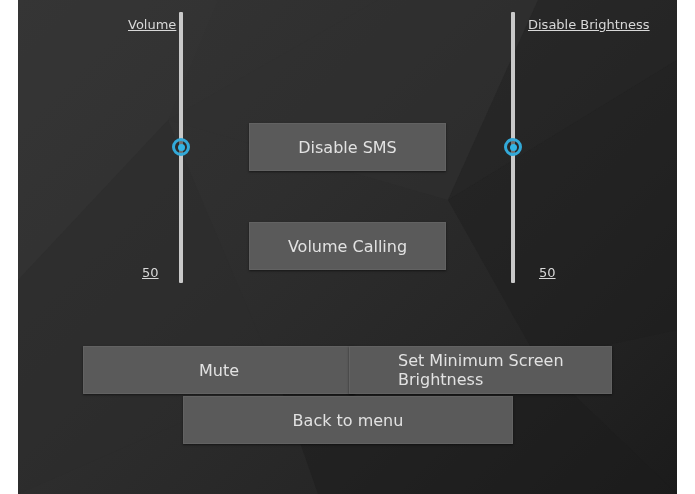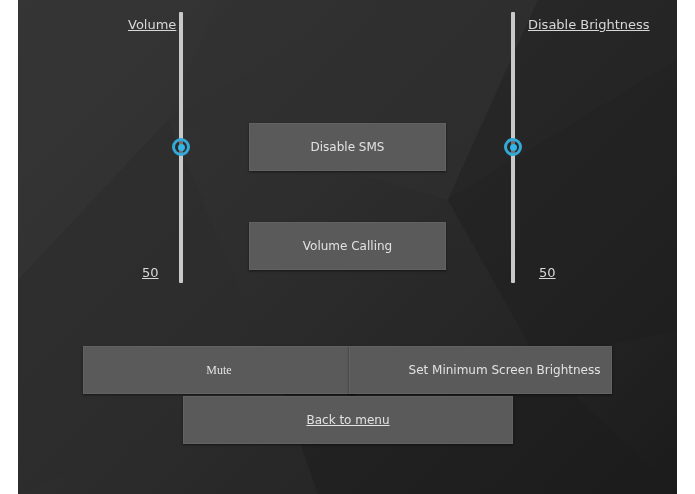--- a/index.html
+++ b/index.html
@@ -7,21 +7,21 @@
          font-family:"DejaVu Sans","Liberation Sans",sans-serif; }
   .panel { position:absolute; left:18px; top:0; width:659px; height:494px; overflow:hidden;
            background:linear-gradient(135deg,#353535 0%,#2e2e2e 40%,#262626 70%,#1b1b1b 100%); }
   .panel svg.bg { position:absolute; left:0; top:0; }
   .label { position:absolute; color:#d8d8d8; font-size:13px;text-decoration:underline; }
   .track { position:absolute; width:4px; background:#c9c9c9; border-radius:1px; }
   .thumb { position:absolute; width:18px; height:18px; border:3px solid #33a9d8; border-radius:50%;
            background:rgba(40,40,40,0.55); box-sizing:border-box; cursor:pointer; }
   .thumb .dot { position:absolute; left:50%; top:50%; width:7px; height:7px; margin:-3.5px 0 0 -3.5px;
                 border-radius:50%; background:#33b5e5; }
-  .btn { position:absolute; background:#5a5a5a; color:#e2e2e2; font-size:12px; display:flex;
+  .btn { position:absolute; background:#5a5a5a; color:#e2e2e2; font-size:16px; display:flex;
          align-items:center; justify-content:center; box-shadow:0 1px 2px rgba(0,0,0,0.5); cursor:pointer;
          border:1px solid #626262; box-sizing:border-box; }
 </style>
 </head>
 <body>
 
 <div class="panel">
   <svg class="bg" width="659" height="494">
     <polygon points="0,0 200,0 150,120 0,280" fill="#373737" opacity="0.35"></polygon>
     <polygon points="150,120 360,0 520,0 430,200" fill="#2f2f2f" opacity="0.5"></polygon>
@@ -41,16 +41,16 @@
   <div class="label" style="left:510px; top:17px;">Disable Brightness</div>
   <div class="track" style="left:493px; top:12px; height:271px;"></div>
   <div class="thumb" style="left:486px; top:138px;">
     <div class="dot"></div>
   </div>
   <div class="label" style="left:521px; top:265px;">50</div>
 
   <div class="btn" style="left:231px; top:123px; width:197px; height:48px;">Disable SMS</div>
   <div class="btn" style="left:231px; top:222px; width:197px; height:48px;">Volume Calling</div>
 
-  <div class="btn" style="left:65px; top:346px; width:272px; height:48px;font-family:Liberation Serif, serif;">Mute</div>
+  <div class="btn" style="left:65px; top:346px; width:272px; height:48px;">Mute</div>
   <div class="btn" style="left:331px; top:346px; width:263px; height:48px;padding-left:48px;">Set Minimum Screen Brightness</div>
-  <div class="btn" style="left:165px; top:396px; width:330px; height:48px;text-decoration:underline;">Back to menu</div>
+  <div class="btn" style="left:165px; top:396px; width:330px; height:48px;">Back to menu</div>
 </div>
 
 </body></html>

